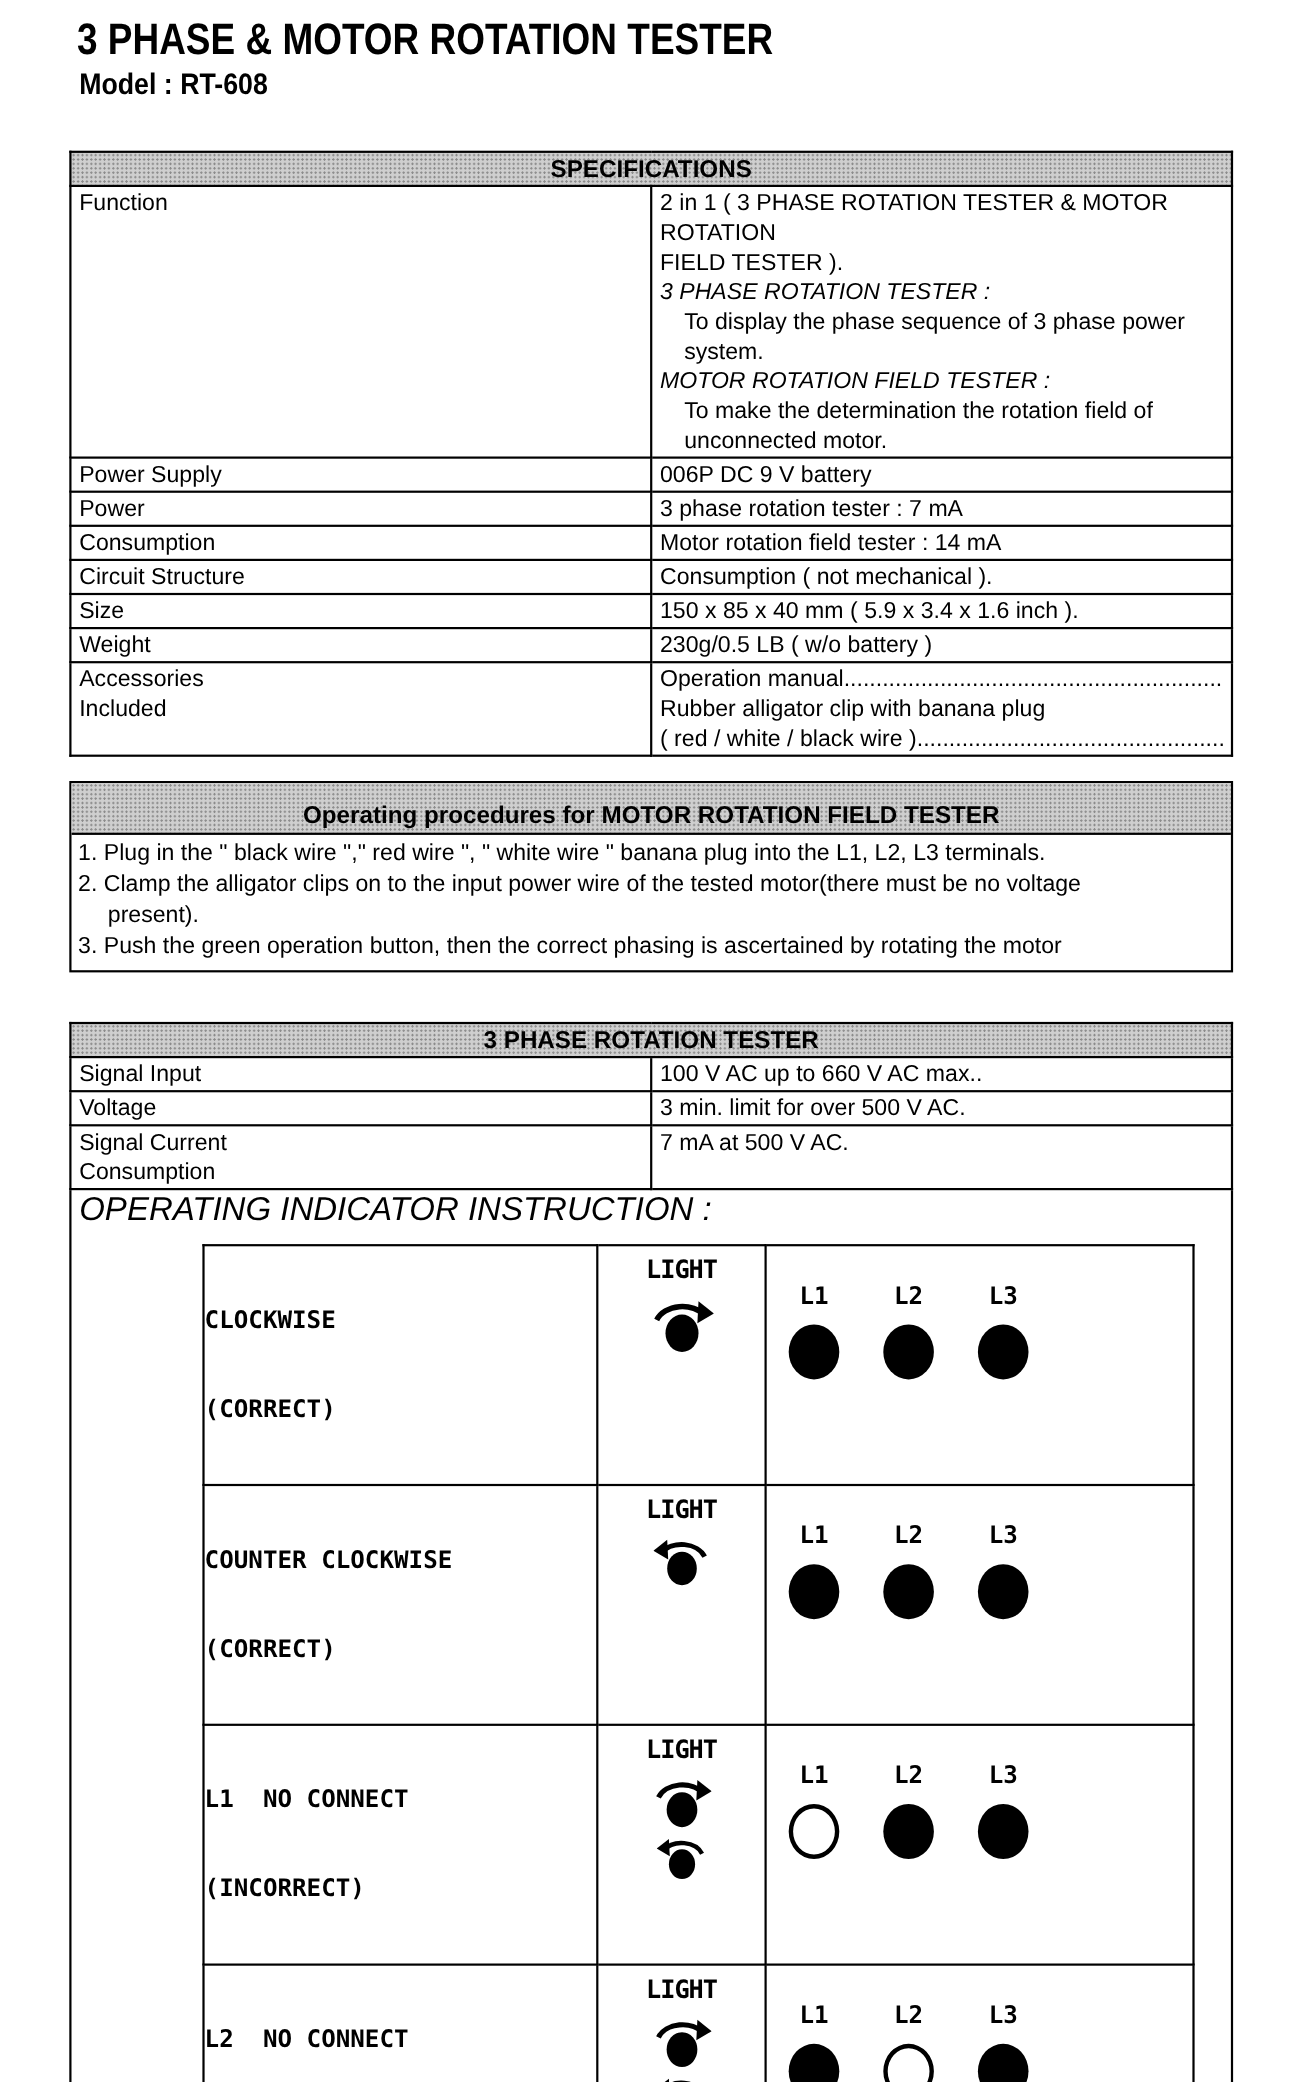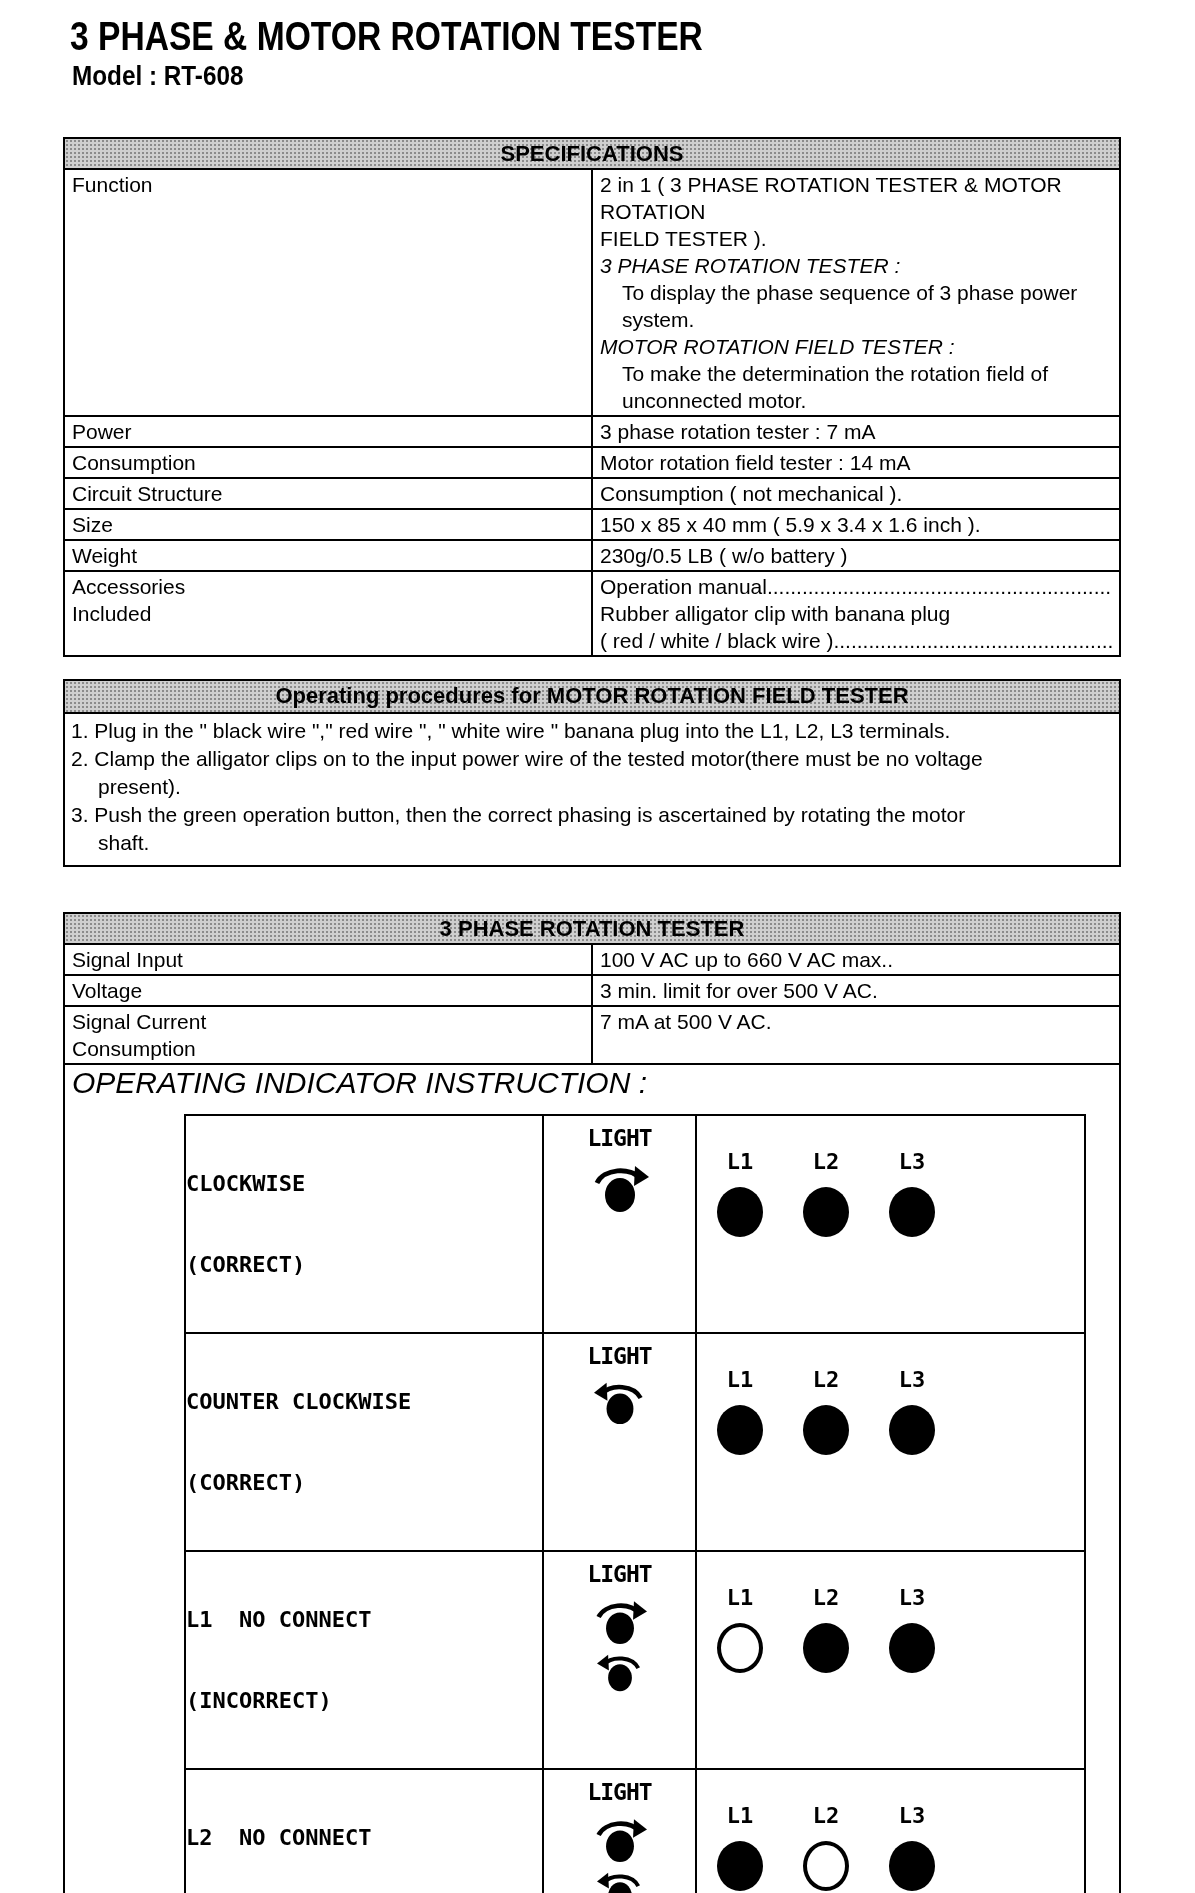--- a/index.html
+++ b/index.html
@@ -11,21 +11,21 @@
   .model { margin:2px 0 0 72px; font-size:27px; font-weight:bold;
            transform:scaleX(0.9); transform-origin:left center; }
 
   .content { margin-left:63px; width:1058px; }
 
   table.doc { width:1058px; border-collapse:collapse; table-layout:fixed; font-size:21px;margin-top:45px; }
   table.doc td { border:2px solid #000; padding:1px 7px; vertical-align:top; line-height:27px; }
   .bar { background-color:#cfcfcf;
          background-image:radial-gradient(#8b8b8b 1px, rgba(0,0,0,0) 1.15px);
          background-size:4px 4px;
-         text-align:center; font-weight:bold; font-size:22px; padding:2px 0 3px 0; }
+         text-align:center; font-weight:bold; font-size:22px; padding:16px 0 3px 0; }
   td.lbl { width:286px; }
   .spec { margin-top:12px; }
   .it  { font-style:italic; }
   .ind { padding-left:22px; }
   .nowrap { white-space:nowrap; overflow:hidden; }
 
   .procbox { margin-top:22px; width:1058px; border:2px solid #000; box-sizing:border-box; }
   .procbox .bar { border-bottom:2px solid #000; }
   .procbody { padding:3px 8px 8px 6px; font-size:21px; line-height:28px; }
   .step { white-space:nowrap; overflow:hidden; }
@@ -89,20 +89,24 @@
       <tr>
         <td class="lbl">Function</td>
         <td>
           <div>2 in 1 ( 3 PHASE ROTATION TESTER &amp; MOTOR ROTATION</div>
           <div>FIELD TESTER ).</div>
           <div class="it">3 PHASE ROTATION TESTER :</div>
           <div class="ind">To display the phase sequence of 3 phase power system.</div>
           <div class="it">MOTOR ROTATION FIELD TESTER :</div>
           <div class="ind">To make the determination the rotation field of unconnected motor.</div>
         </td>
+      </tr>
+      <tr>
+        <td class="lbl">Power Supply</td>
+        <td>006P DC 9 V battery</td>
       </tr>
       <tr>
         <td class="lbl">Power</td>
         <td>3 phase rotation tester : 7 mA</td>
       </tr>
       <tr>
         <td class="lbl">Consumption</td>
         <td>Motor rotation field tester : 14 mA</td>
       </tr>
       <tr>
@@ -140,21 +144,20 @@
         </div>
         <div class="step">
           <span>2.</span>
           <span>Clamp the alligator clips on to the input power wire of the tested motor(there must be no voltage</span>
         </div>
         <div class="cont">present).</div>
         <div class="step">
           <span>3.</span>
           <span>Push the green operation button, then the correct phasing is ascertained by rotating the motor</span>
         </div>
-        <div class="cont">shaft.</div>
       </div>
     </div>
 
     <table class="doc phase">
       <tbody>
           <tr>
         <td colspan="2" class="bar">3 PHASE ROTATION TESTER</td>
       </tr>
       <tr>
         <td class="lbl">Signal Input</td>

